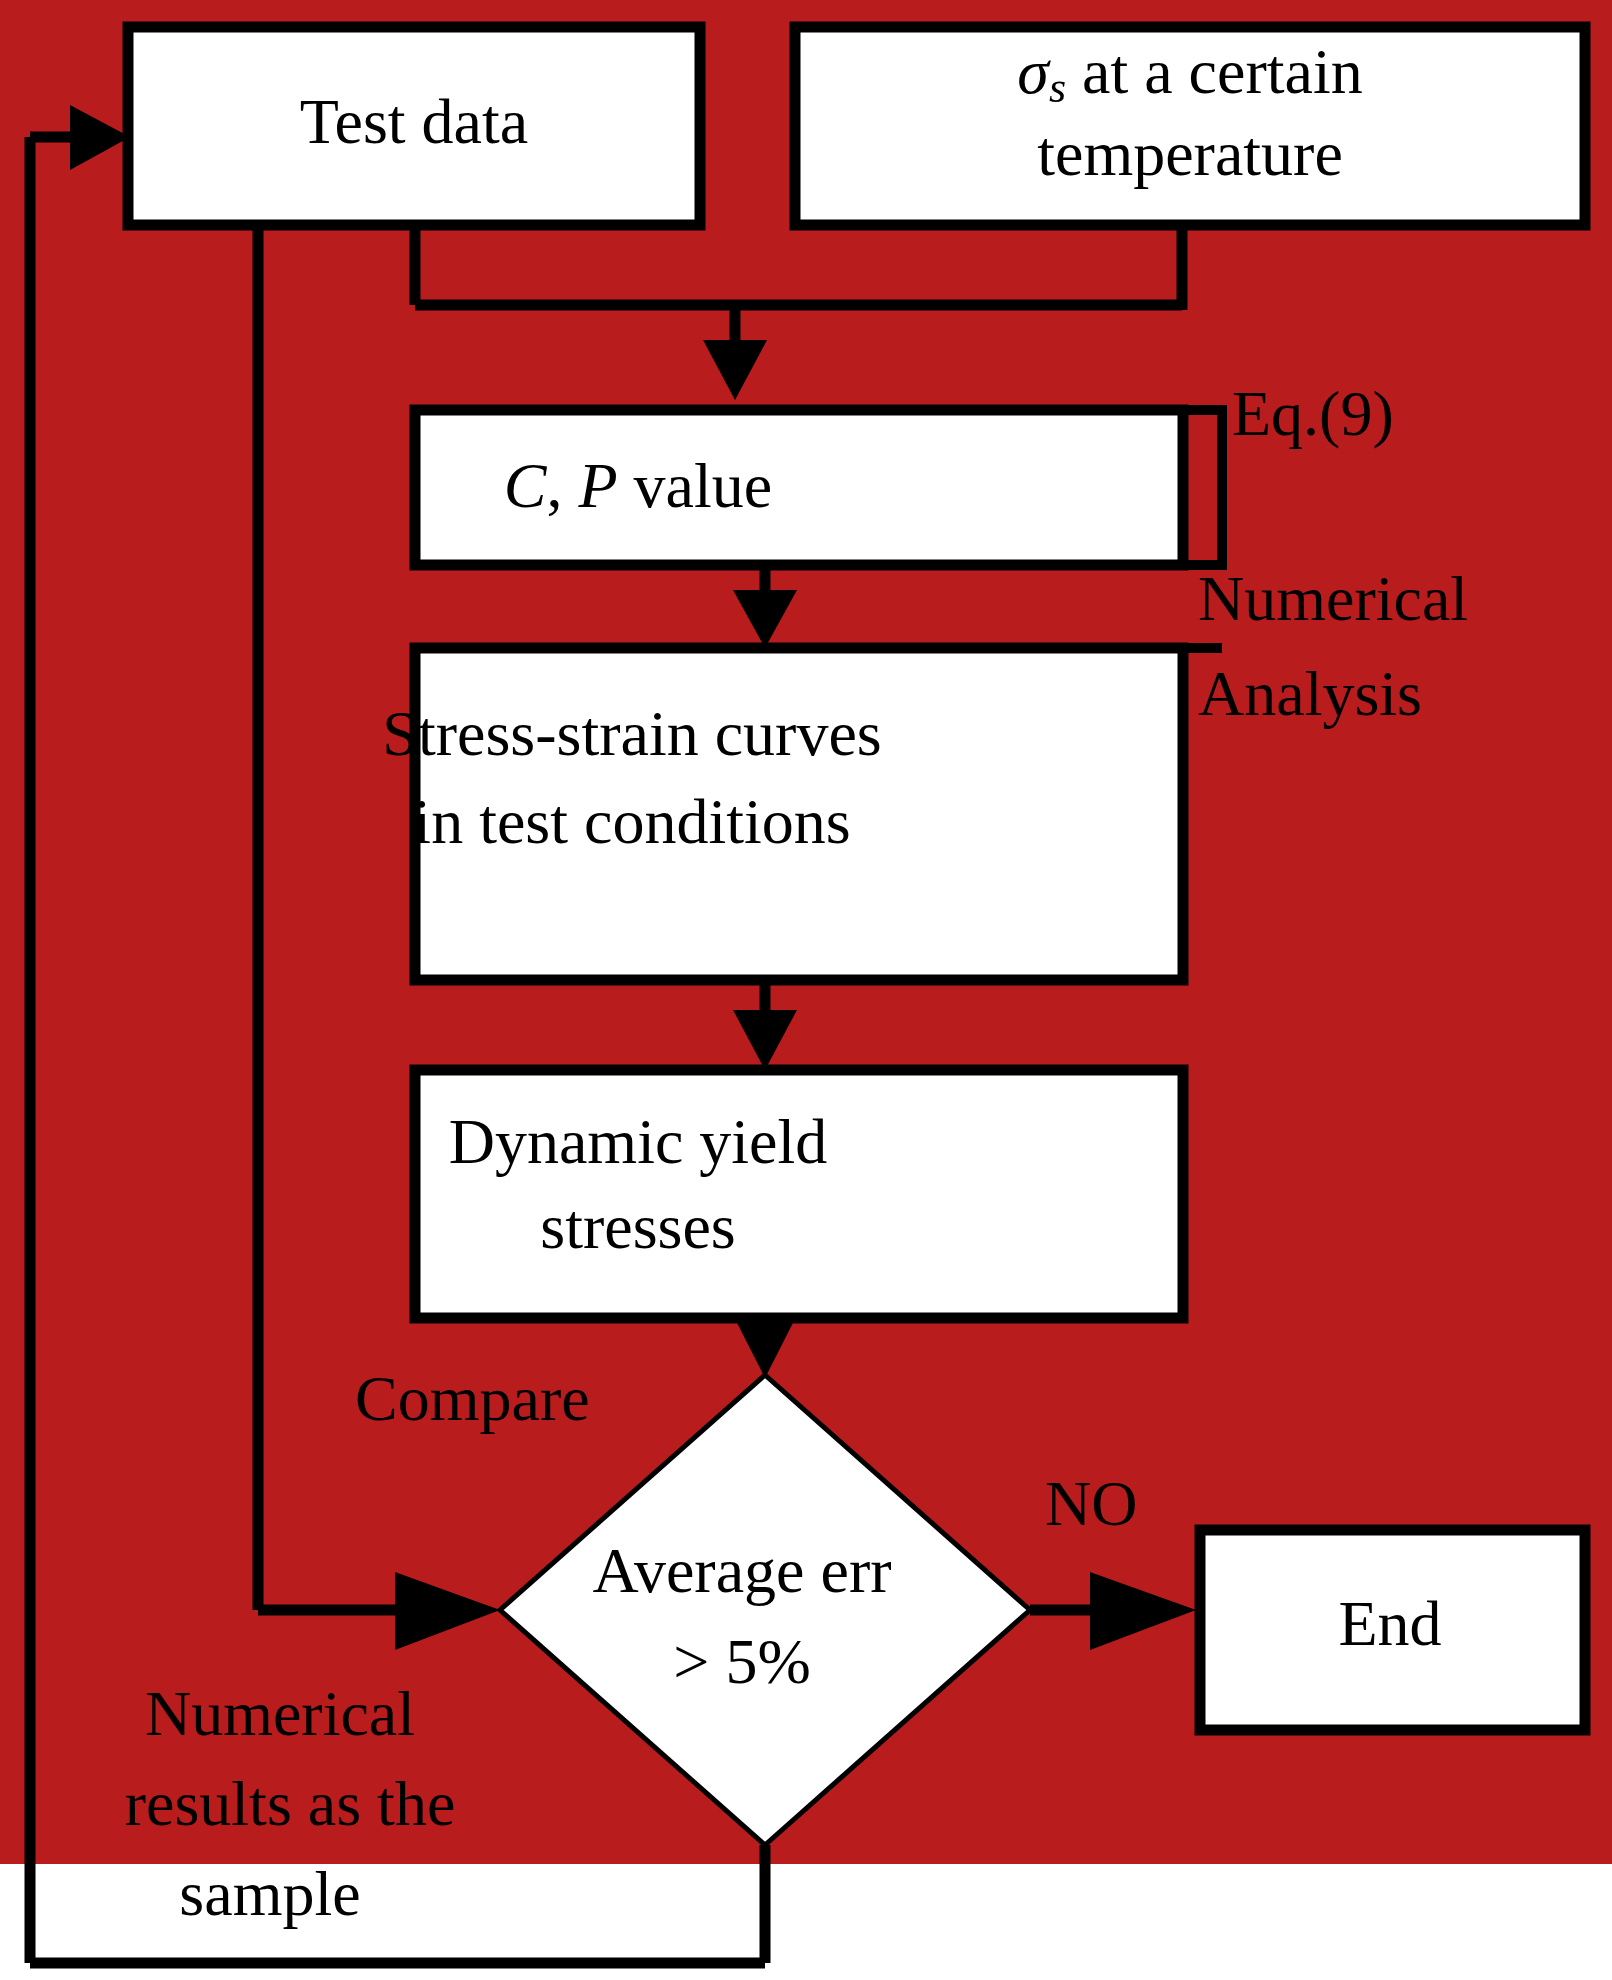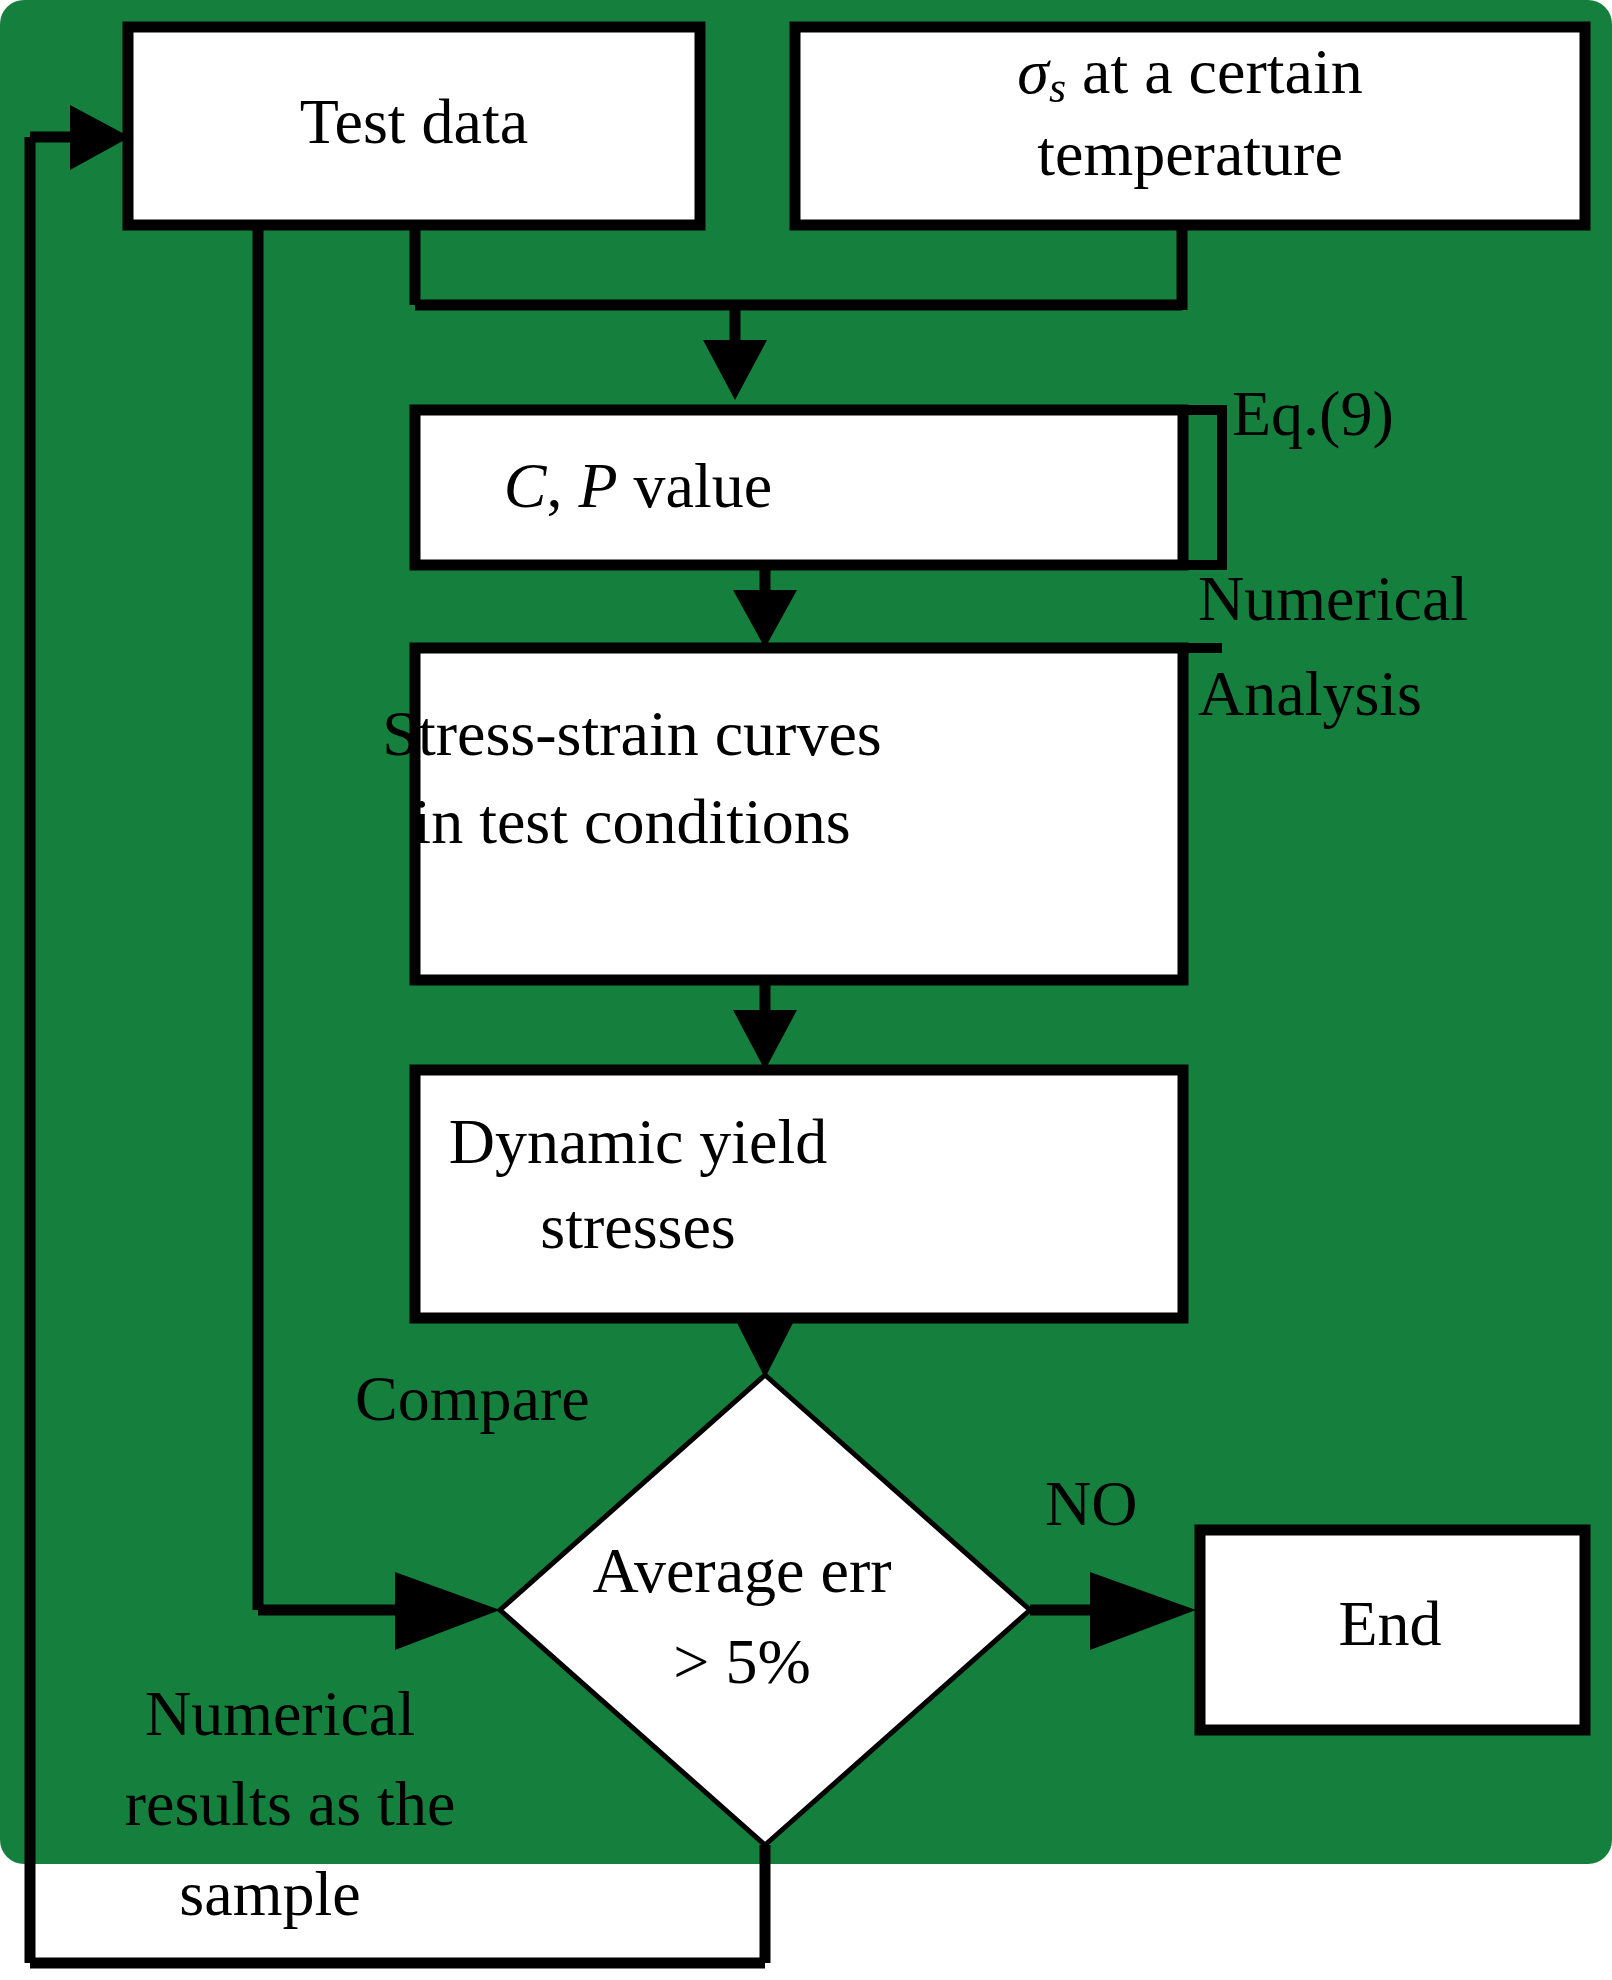--- a/index.html
+++ b/index.html
@@ -11,22 +11,21 @@
   body {
     width: 1612px;
     height: 1980px;
     font-family: "Liberation Serif", "DejaVu Serif", serif;
     overflow: hidden;
   }
   #flowchart-root {
     position: relative;
     width: 1612px;
     height: 1864px;
-    background: #15803d;
-    border-radius: 24px;
+    background: #b91c1c;
   }
   svg#flow-svg {
     position: absolute;
     left: 0;
     top: 0;
     width: 1612px;
     height: 1980px;
     display: block;
   }
   .node-text, .edge-label, .side-label {

